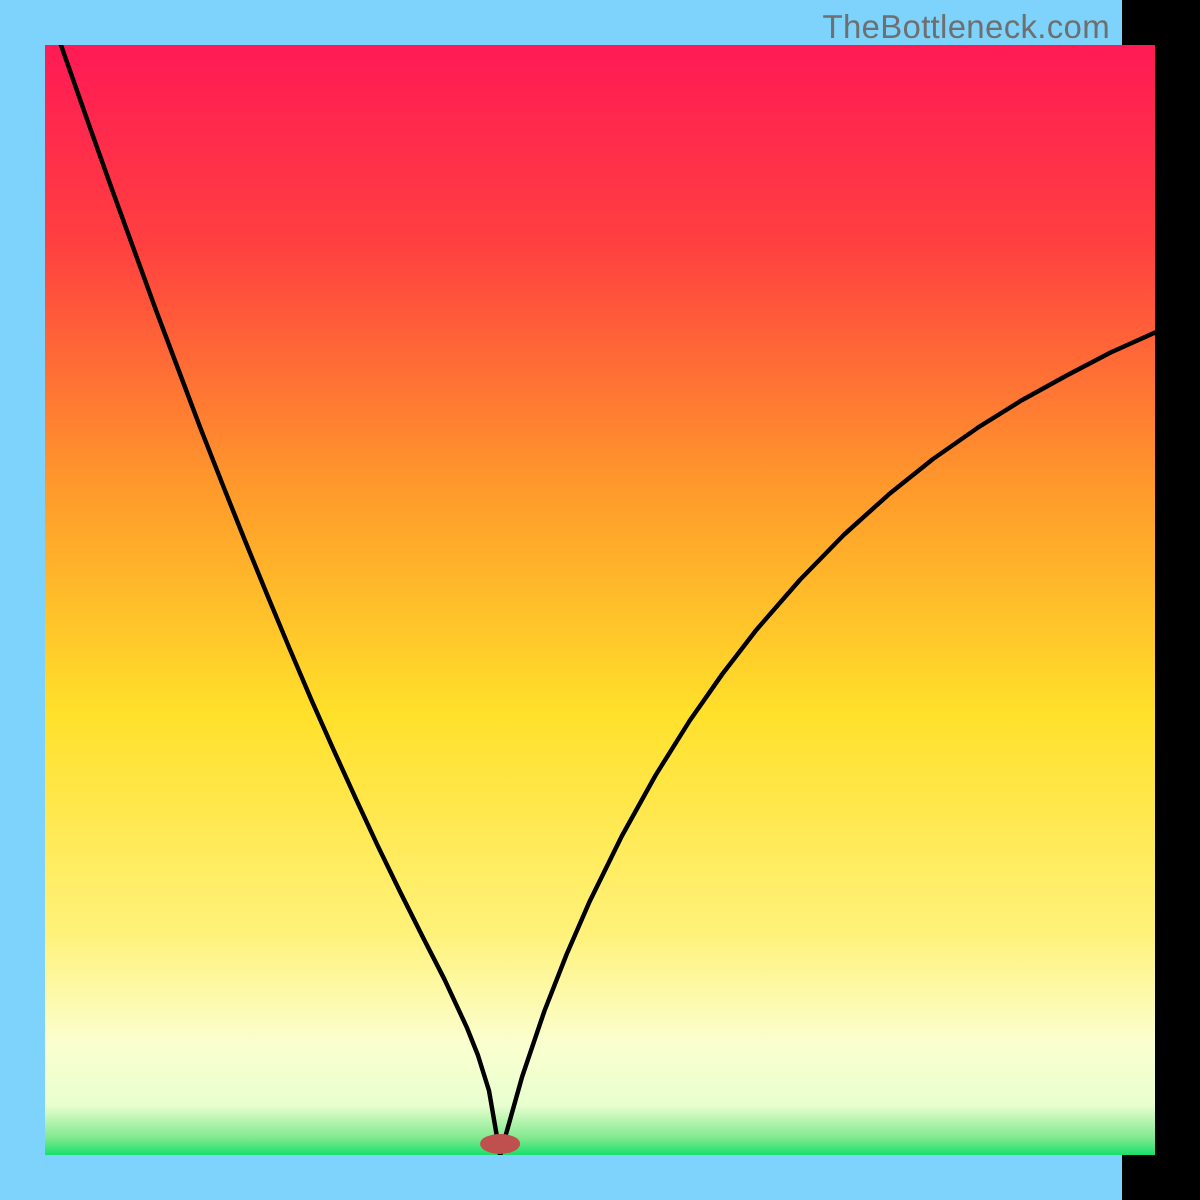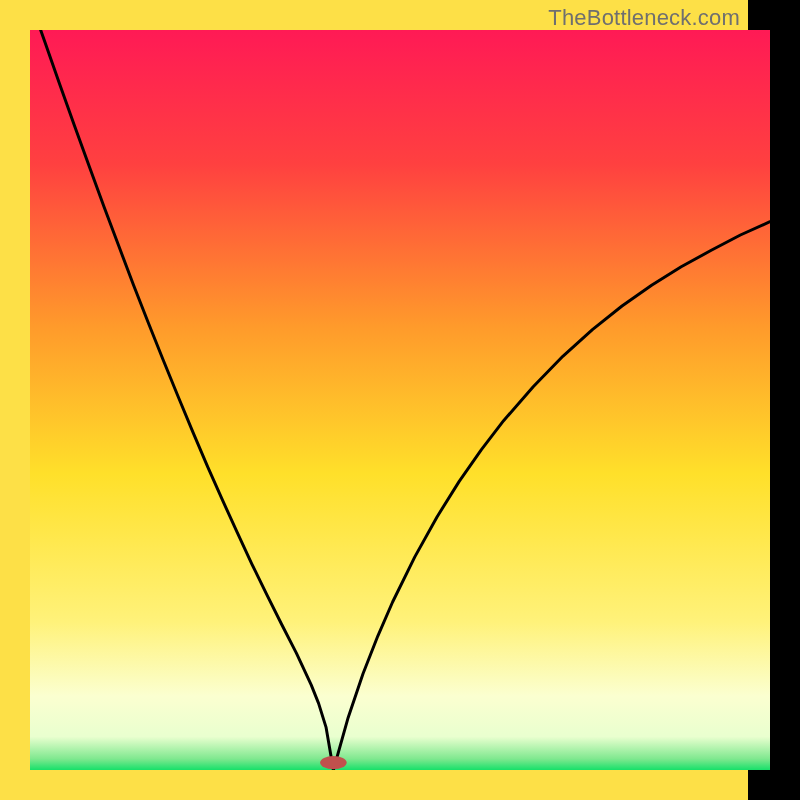--- a/index.html
+++ b/index.html
@@ -8,21 +8,21 @@
     width: 800px;
     height: 800px;
     overflow: hidden;
     background: #000;
     font-family: Arial, Helvetica, sans-serif;
   }
   .stage {
     position: relative;
     width: 748px;
     height: 800px;
-    background: #fde047;
+    background: #7dd3fc;
   }
   .plot {
     position: absolute;
     left: 30px;
     top: 30px;
     width: 740px;
     height: 740px;
   }
   .watermark {
     position: absolute;

